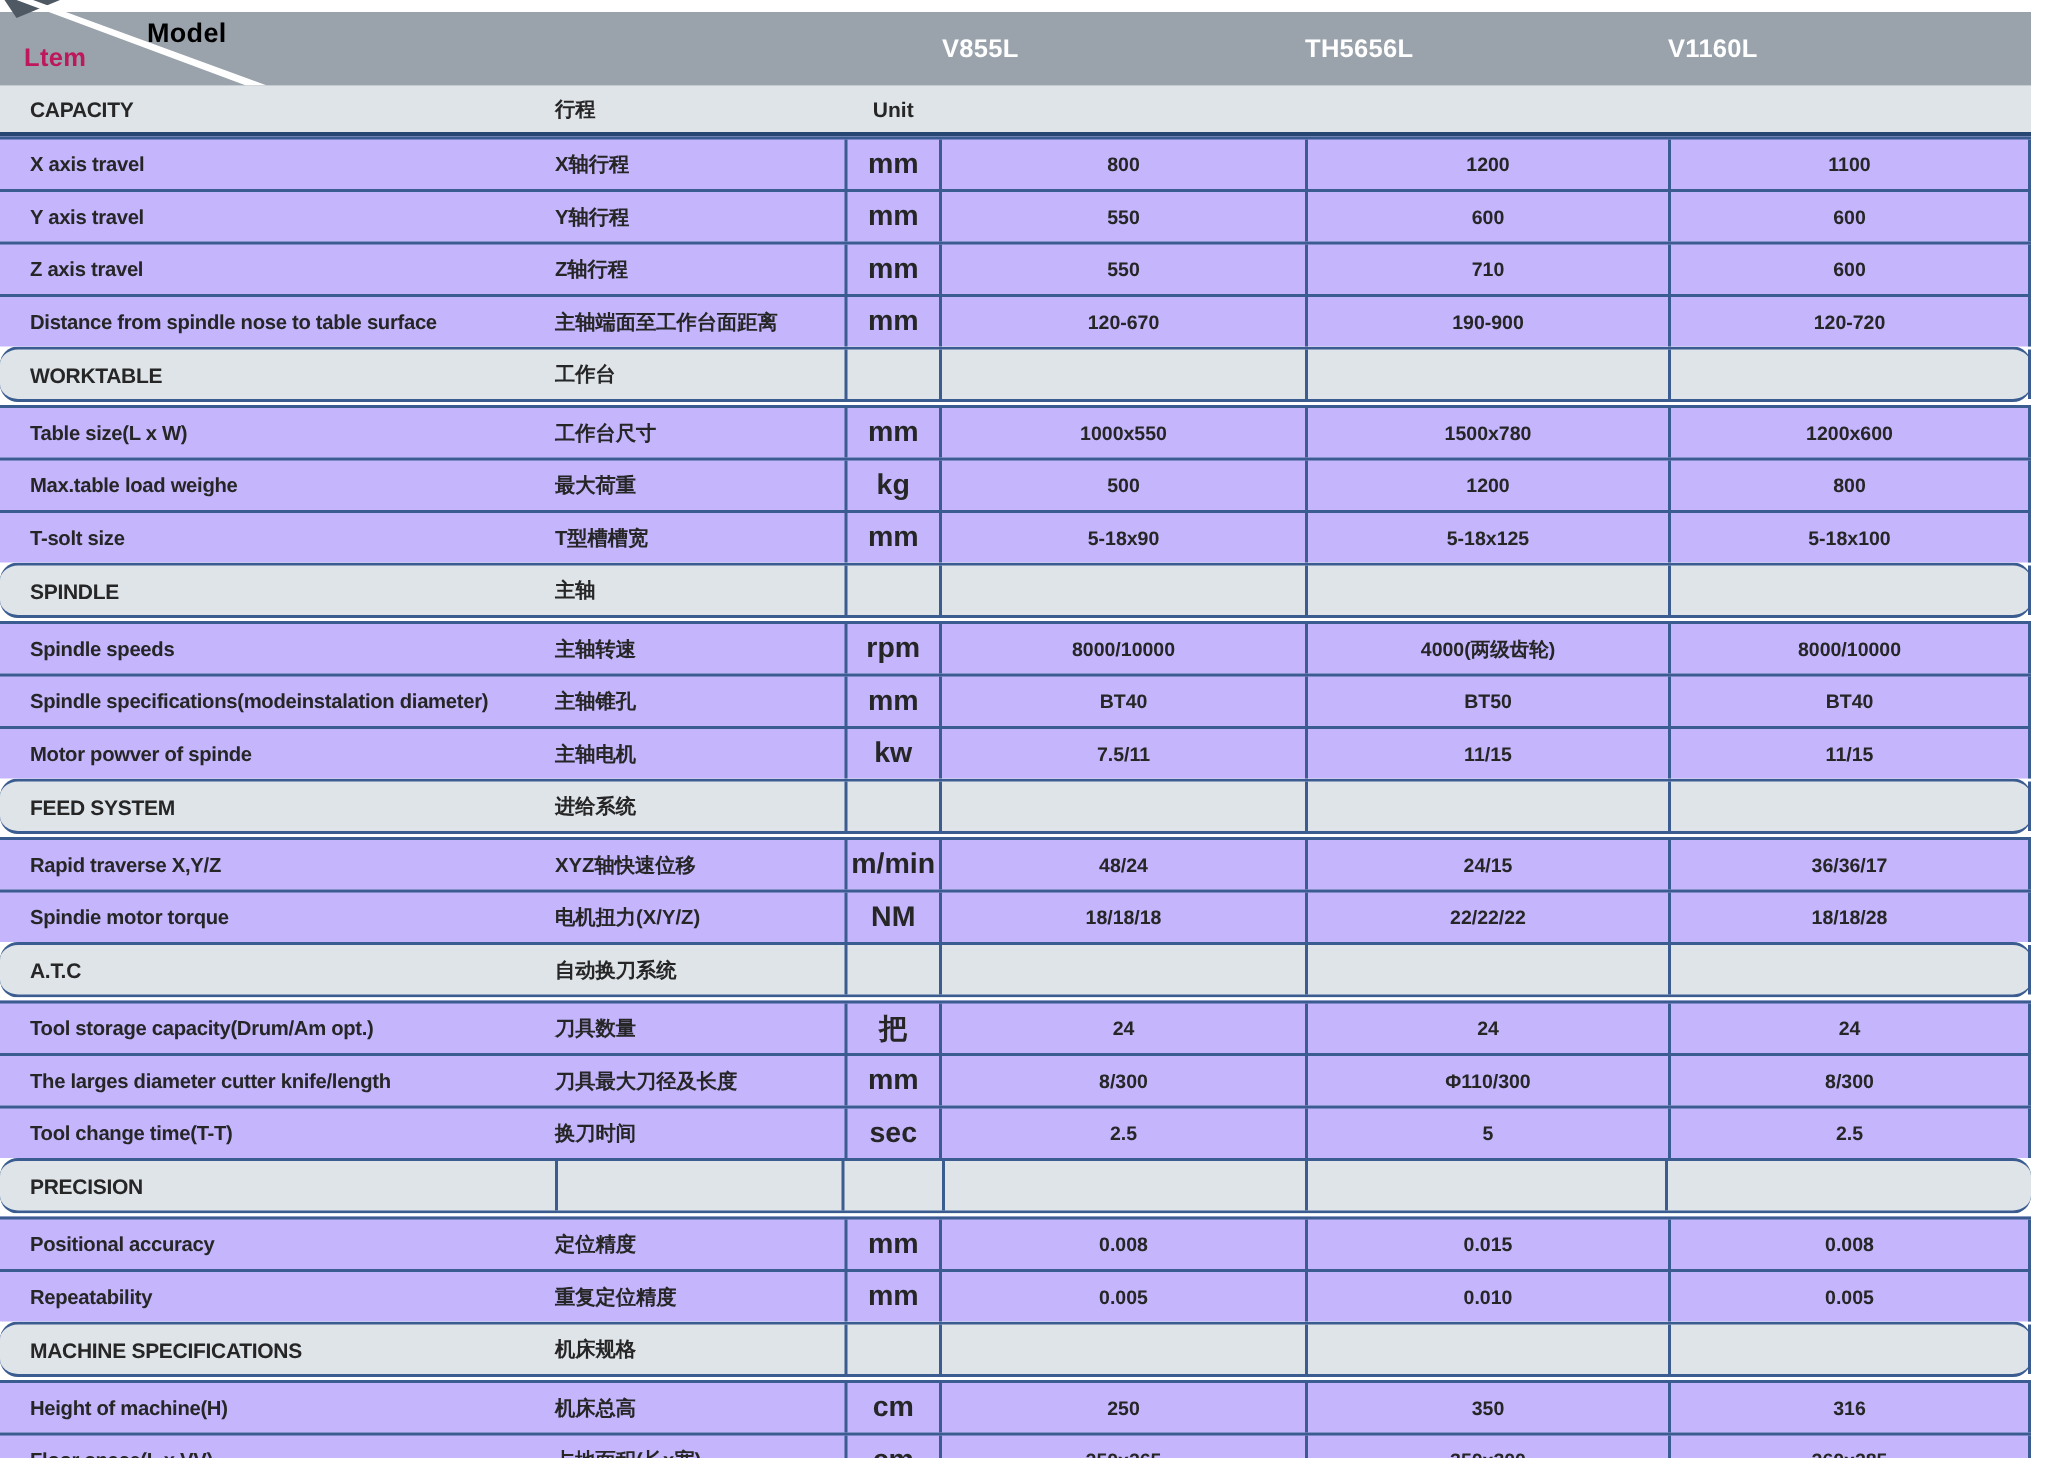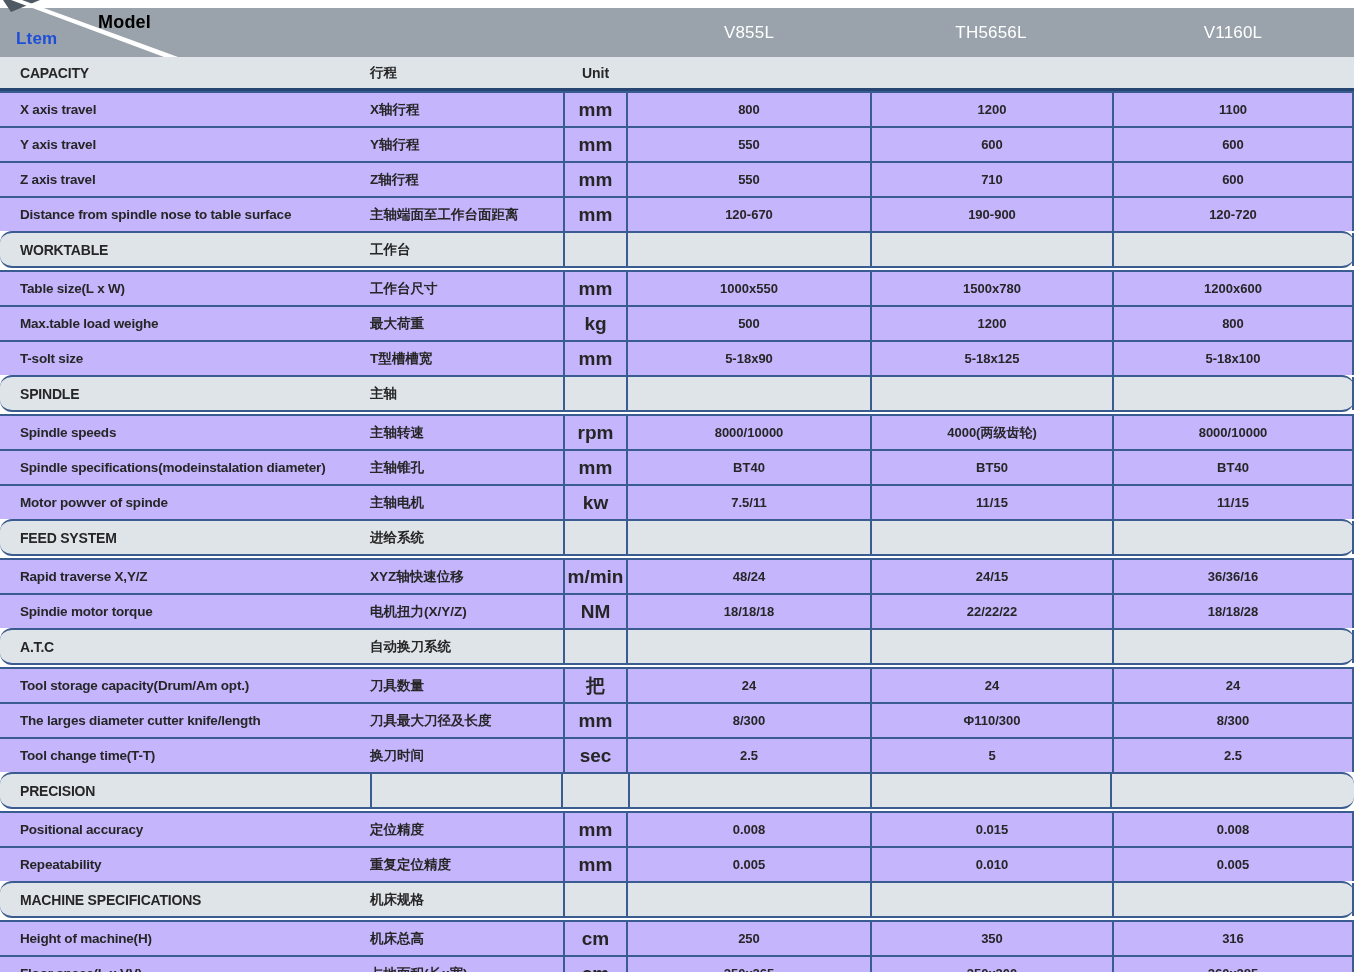--- a/index.html
+++ b/index.html
@@ -26,34 +26,34 @@
     display:grid;
     grid-template-columns:370px 193px 65px 242px 242px 242px;
     align-items:center;
   }
   .thead{
     height:49px;
     background:var(--hdr);
     position:relative;
   }
   .model-cell{
-    text-align:center;
+    text-align:left;
     color:#ffffff;
-    font-weight:400;
+    font-weight:700;
     font-size:17px;
     letter-spacing:0.2px;
   }
   .corner-svg{position:absolute;top:0;left:0;}
   .corner-model{
     position:absolute;left:98px;top:12px;
     color:#000000;font-weight:700;font-size:18px;letter-spacing:0.2px;
   }
   .corner-item{
     position:absolute;left:16px;top:29px;
-    color:#1d4ed8;font-weight:700;font-size:17px;letter-spacing:0.2px;
+    color:#be185d;font-weight:700;font-size:17px;letter-spacing:0.2px;
   }
   
   .trow{min-height:33px;background:#c4b5fd;border-top:2px solid var(--line);}
   .cap-row{
     min-height:31px;
     background:var(--secbg);
     border-top:none;
     border-bottom:3px solid var(--navy);
   }
   .section-row{
@@ -210,21 +210,21 @@
         <div class="c c-val c-v1"></div>
         <div class="c c-val c-v2"></div>
         <div class="c c-val c-v3"></div>
       </div>
       <div class="trow grid">
         <div class="c c-en">Rapid traverse X,Y/Z</div>
         <div class="c c-cn">XYZ轴快速位移</div>
         <div class="c c-unit">m/min</div>
         <div class="c c-val c-v1">48/24</div>
         <div class="c c-val c-v2">24/15</div>
-        <div class="c c-val c-v3">36/36/16</div>
+        <div class="c c-val c-v3">36/36/17</div>
       </div>
       <div class="trow grid">
         <div class="c c-en">Spindie motor torque</div>
         <div class="c c-cn">电机扭力(X/Y/Z)</div>
         <div class="c c-unit">NM</div>
         <div class="c c-val c-v1">18/18/18</div>
         <div class="c c-val c-v2">22/22/22</div>
         <div class="c c-val c-v3">18/18/28</div>
       </div>
       <div class="trow section-row grid">

